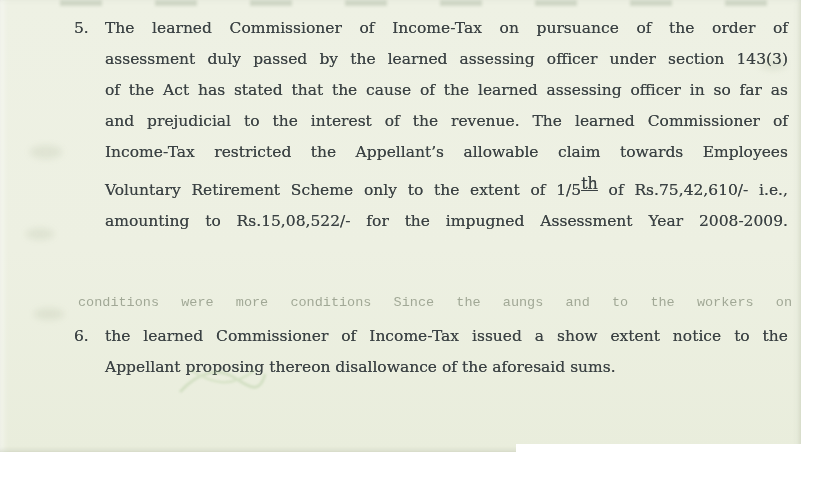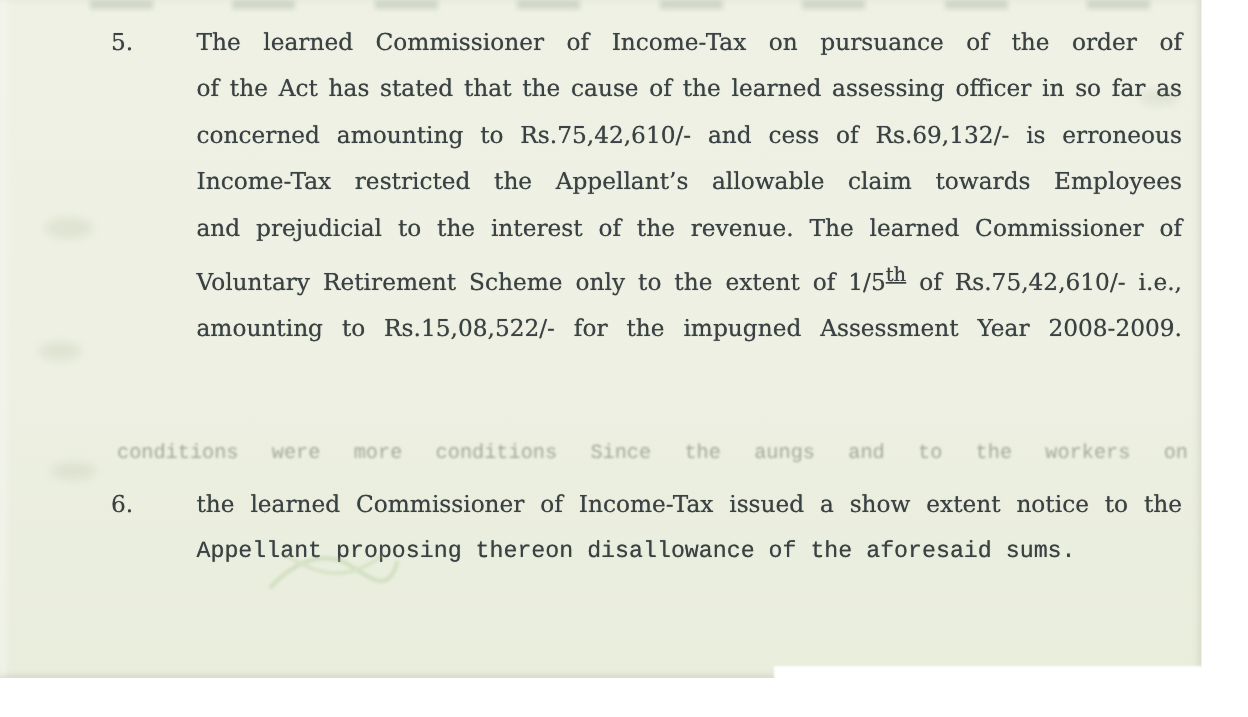--- a/index.html
+++ b/index.html
@@ -35,25 +35,24 @@
   .para6 { top: 321px; }
   .pnum {
     position: absolute;
     left: -31px;
     top: 0;
     line-height: 31px;
   }
   .line {
     text-align: justify;
     text-align-last: justify;
-    margin-left: 26px;
   }
-  .line.last { text-align-last: left; font-family: Liberation Mono, monospace; }
+  .line.last { text-align-last: left; }
   sup {
-    font-size: 13px;
+    font-size: 16px;
     vertical-align: 6px;
     text-decoration: underline;
   }
   .bleed {
     position: absolute;
     left: 78px;
     top: 294px;
     width: 714px;
     font-size: 13.5px;
     line-height: 18px;
@@ -116,24 +115,24 @@
 </head>
 <body>
 
 <div class="page">
 
   <div class="top-art"></div>
 
   <div class="para para5">
     <span class="pnum">5.</span>
     <div class="line">The learned Commissioner of Income-Tax on pursuance of the order of</div>
+    <div class="line">assessment duly passed by the learned assessing officer under section 143(3)</div>
     <div class="line">of the Act has stated that the cause of the learned assessing officer in so far as</div>
-    <div class="line">concerned amounting to Rs.75,42,610/- and cess of Rs.69,132/- is erroneous</div>
+    <div class="line">and prejudicial to the interest of the revenue. The learned Commissioner of</div>
     <div class="line">Income-Tax restricted the Appellant’s allowable claim towards Employees</div>
-    <div class="line">and prejudicial to the interest of the revenue. The learned Commissioner of</div>
     <div class="line"><span>Voluntary Retirement Scheme only to the extent of 1/5</span><sup>th</sup><span> of Rs.75,42,610/- i.e.,</span></div>
     <div class="line">amounting to Rs.15,08,522/- for the impugned Assessment Year 2008-2009.</div>
   </div>
 
   <div class="bleed">conditions were more conditions Since the aungs and to the workers on</div>
 
   <div class="para para6">
     <span class="pnum">6.</span>
     <div class="line">the learned Commissioner of Income-Tax issued a show extent notice to the</div>
     <div class="line last">Appellant proposing thereon disallowance of the aforesaid sums.</div>

